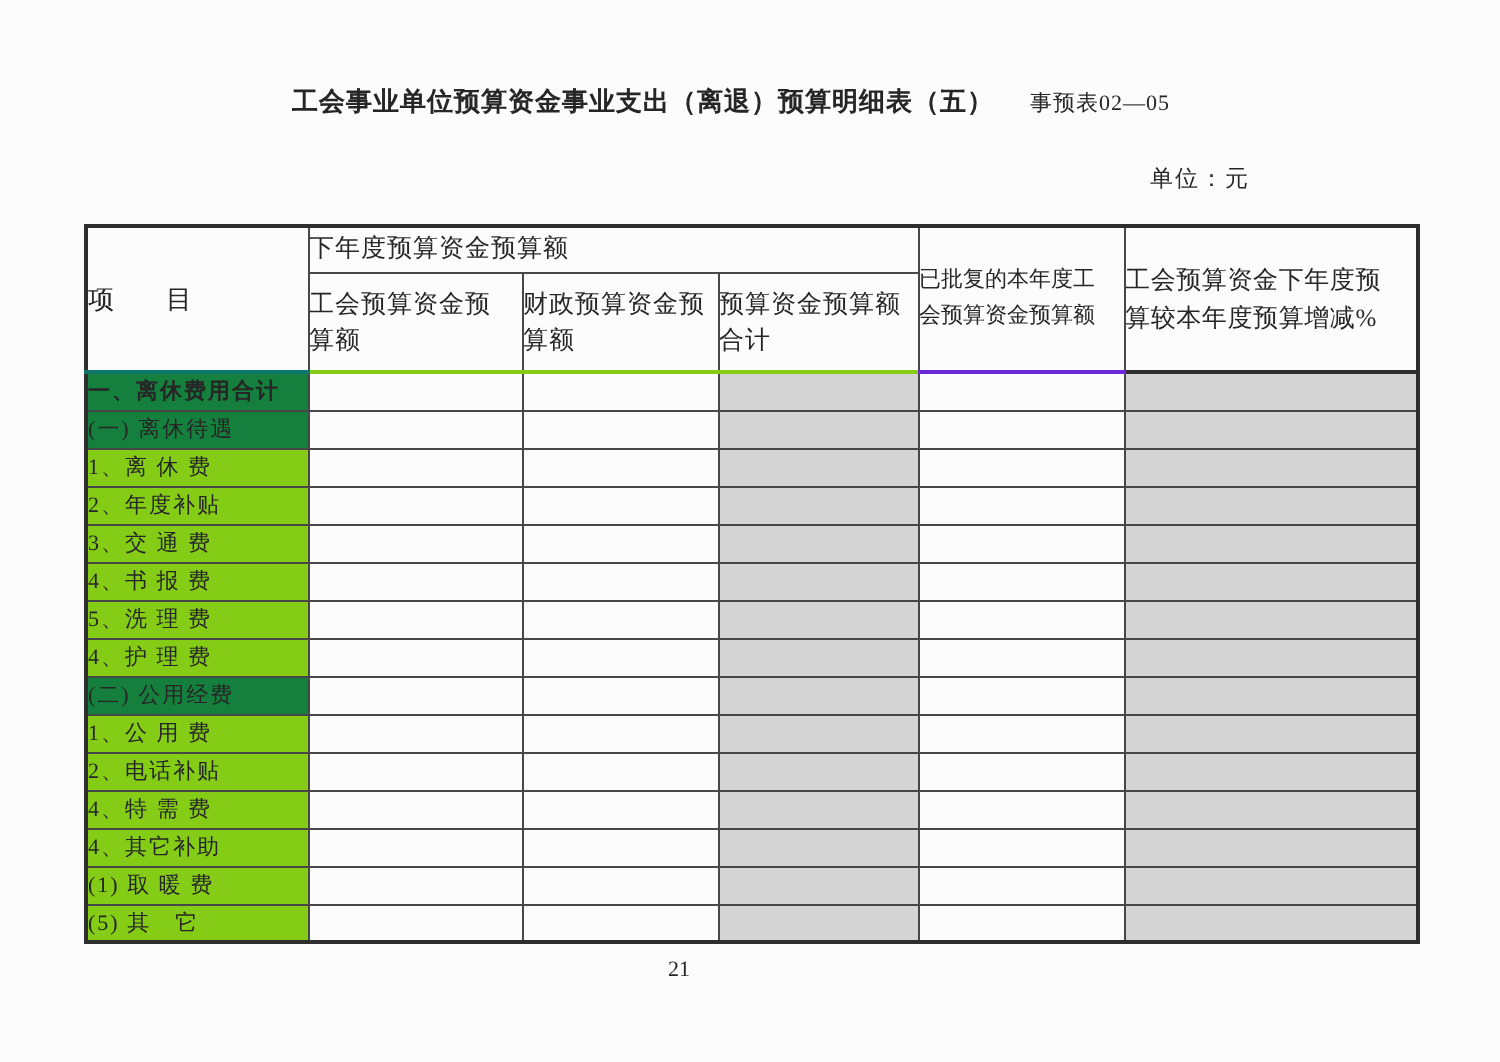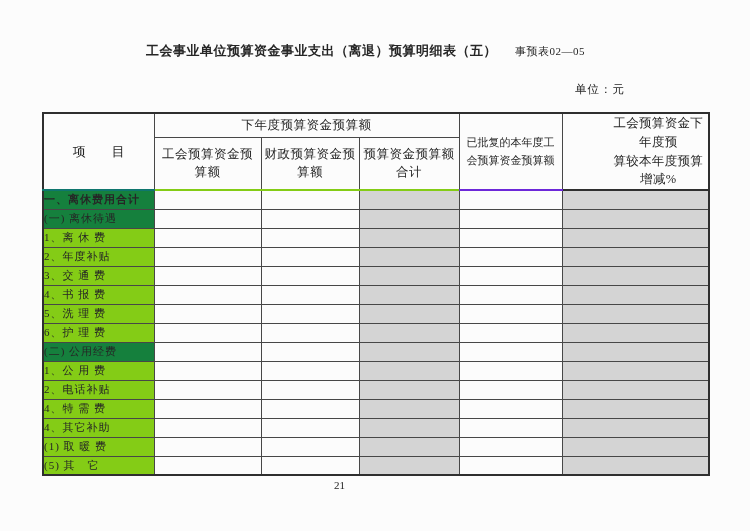--- a/index.html
+++ b/index.html
@@ -54,21 +54,20 @@
   table.budget-table td {
     border: 1px solid #474747;
     padding: 0;
     overflow: hidden;
   }
   thead tr.group-row { height: 23px; }
   thead tr.sub-row { height: 50px; }
   tbody tr { height: 19px; }
   thead tr.sub-row td { border-bottom: 2px solid #84cc16; }
   td.th {
-    text-align: center;
     vertical-align: middle;
     background: #fcfcfc;
   }
   td.th.item {
     font-size: 13px;
     border-bottom: 2px solid #0f766e;
   }
   td.th.group {
     font-size: 12.5px;
     letter-spacing: 0.5px;
@@ -84,21 +83,20 @@
     white-space: pre-line;
     line-height: 1.55;
     border-bottom: 2px solid #6d28d9;
   }
   td.th.change {
     font-size: 12.5px;
     white-space: pre-line;
     line-height: 1.5;
     letter-spacing: 0.3px;
     border-bottom: 2px solid #2f2f2f;
-    padding-left: 46px;
   }
   td.lbl {
     font-size: 11px;
     letter-spacing: 1px;
     padding-left: 7px;
     vertical-align: middle;
     white-space: nowrap;
     background: #84cc16;
   }
   td.lbl.shl { background: #15803d; }
@@ -204,21 +202,21 @@
       </tr>
       <tr>
         <td class="lbl">5、洗 理 费</td>
         <td class="cell"></td>
         <td class="cell"></td>
         <td class="cell sh"></td>
         <td class="cell"></td>
         <td class="cell sh"></td>
       </tr>
       <tr>
-        <td class="lbl">6、护 理 费</td>
+        <td class="lbl">4、护 理 费</td>
         <td class="cell"></td>
         <td class="cell"></td>
         <td class="cell sh"></td>
         <td class="cell"></td>
         <td class="cell sh"></td>
       </tr>
       <tr>
         <td class="lbl shl">(二) 公用经费</td>
         <td class="cell"></td>
         <td class="cell"></td>

